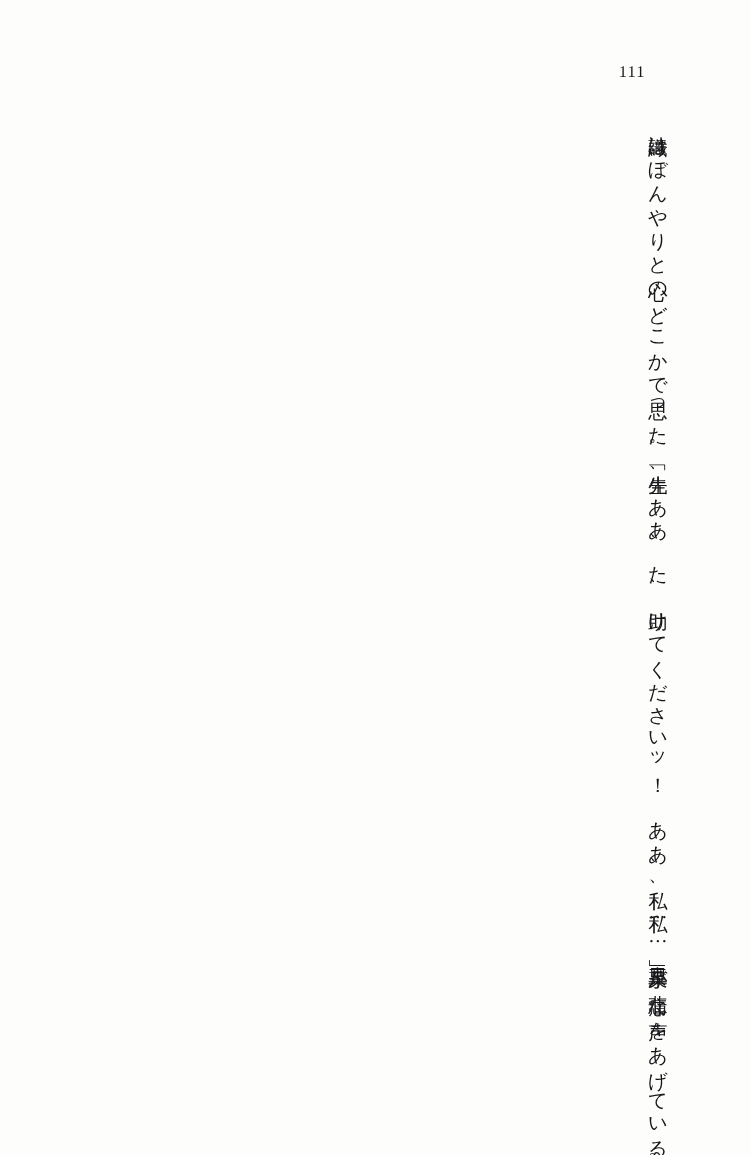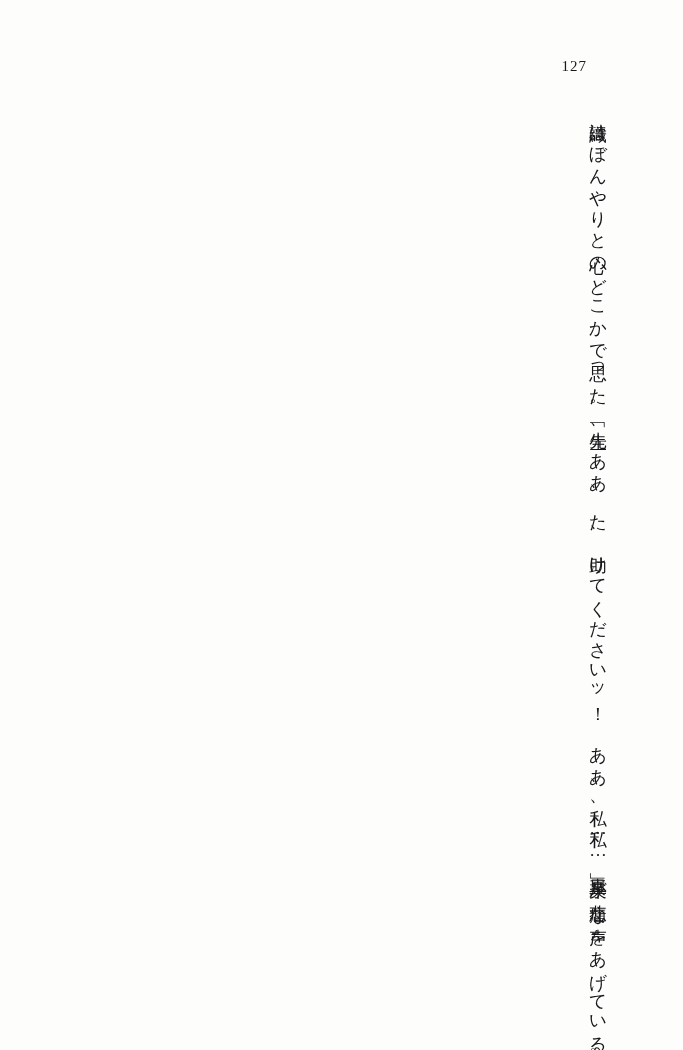--- a/index.html
+++ b/index.html
@@ -60,21 +60,21 @@
     white-space: nowrap;
     color: #17171a;
     font-family: "Liberation Serif", "DejaVu Serif", serif;
   }
 </style>
 </head>
 <body>
 
 <div class="page">
 
-  <div class="page-number">127</div>
+  <div class="page-number">111</div>
 
   <div class="text-block">
     <div class="vcolumns">
       <div class="vline">詩織はぼんやりと心のどこかで思った。</div>
       <div class="vline">「先生、ああ、た、助けてくださいッ！　ああ、私、私……」</div>
       <div class="vline">真里菜が悲痛な声をあげている。詩織とまったく同じ、背後から抱えられるように</div>
 
     </div>
   </div>
 

